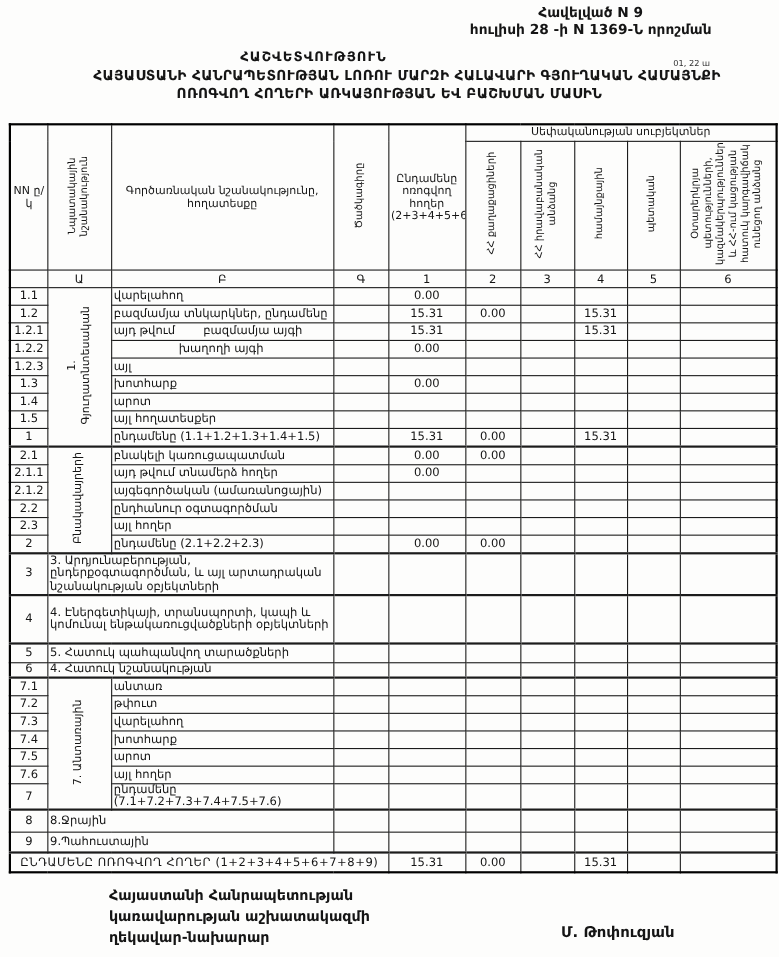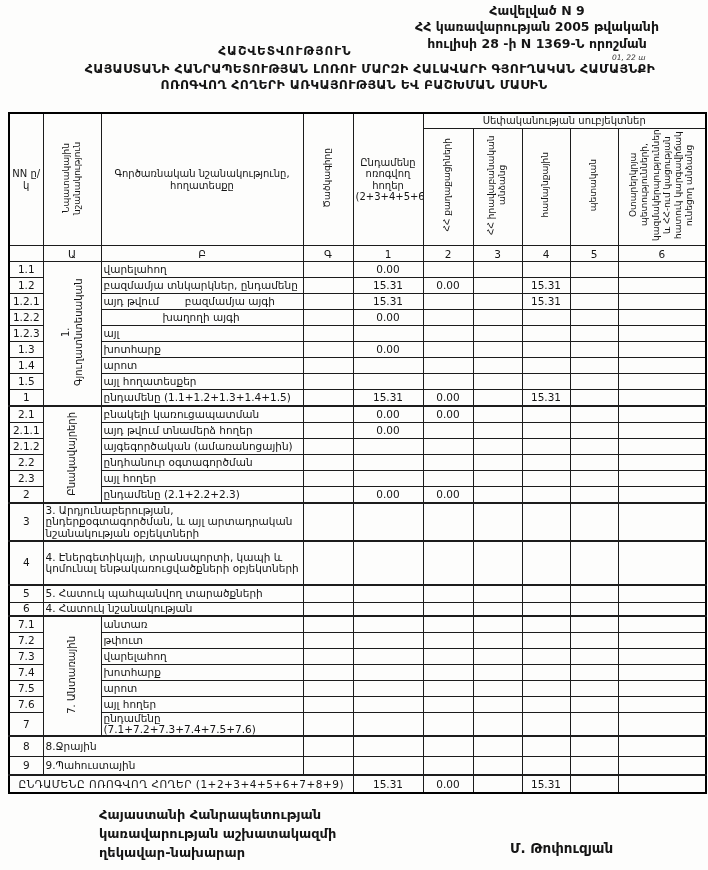--- a/index.html
+++ b/index.html
@@ -7,21 +7,21 @@
     width:708px;height:870px;position:relative;
     background:#fdfdfc;color:#151515;
     font-family:"DejaVu Sans",sans-serif;
     -webkit-font-smoothing:none;
   }
   
   .appendix{position:absolute;top:3px;right:6px;width:330px;text-align:center;
     font-weight:bold;font-size:12.5px;line-height:1.3;}
   .report-title{position:absolute;top:44px;left:0;width:570px;text-align:center;
     font-weight:bold;font-size:12px;letter-spacing:1px;}
-  .scan-note{position:absolute;top:53px;left:612px;font-size:7.5px;color:#333;font-style:italic;}
+  .scan-note{position:absolute;top:53px;left:612px;font-size:7.5px;color:#333;}
   .doc-title1{position:absolute;top:61px;left:0;width:740px;text-align:center;
     font-weight:bold;font-size:12.5px;letter-spacing:.3px;}
   .doc-title2{position:absolute;top:77px;left:0;width:708px;text-align:center;
     font-weight:bold;font-size:12.5px;letter-spacing:.3px;}
   
   table.main{position:absolute;top:112px;left:8px;border-collapse:collapse;
     table-layout:fixed;width:697px;border:2px solid #000;}
   table.main th,table.main td{border:1px solid #1c1c1c;padding:0 2px;overflow:hidden;}
   table.main th{font-weight:normal;}
   .hdr{font-size:10px;text-align:center;vertical-align:middle;line-height:1.15;}
@@ -43,21 +43,20 @@
   .splitwrap .s2{flex:1 1 auto;text-align:center;}
   
   .footer{position:absolute;top:806px;left:55px;font-size:13px;font-weight:bold;line-height:1.45;margin-left:44px;}
   .signature{position:absolute;top:840px;left:510px;font-size:13.5px;font-weight:bold;}
 </style>
 </head>
 <body>
 
 <div class="appendix">
   <div>Հավելված N 9</div>
-  <div>ՀՀ կառավարության 2005 թվականի</div>
   <div>հուլիսի 28 -ի N 1369-Ն որոշման</div>
 </div>
 
 <div class="report-title">ՀԱՇՎԵՏՎՈՒԹՅՈՒՆ</div>
 <div class="scan-note">01, 22 ա</div>
 <div class="doc-title1">ՀԱՅԱՍՏԱՆԻ ՀԱՆՐԱՊԵՏՈՒԹՅԱՆ ԼՈՌՈՒ ՄԱՐԶԻ ՀԱԼԱՎԱՐԻ ԳՅՈՒՂԱԿԱՆ ՀԱՄԱՅՆՔԻ</div>
 <div class="doc-title2">ՈՌՈԳՎՈՂ ՀՈՂԵՐԻ ԱՌԿԱՅՈՒԹՅԱՆ ԵՎ ԲԱՇԽՄԱՆ ՄԱՍԻՆ</div>
 
 <table class="main">
   <colgroup>

